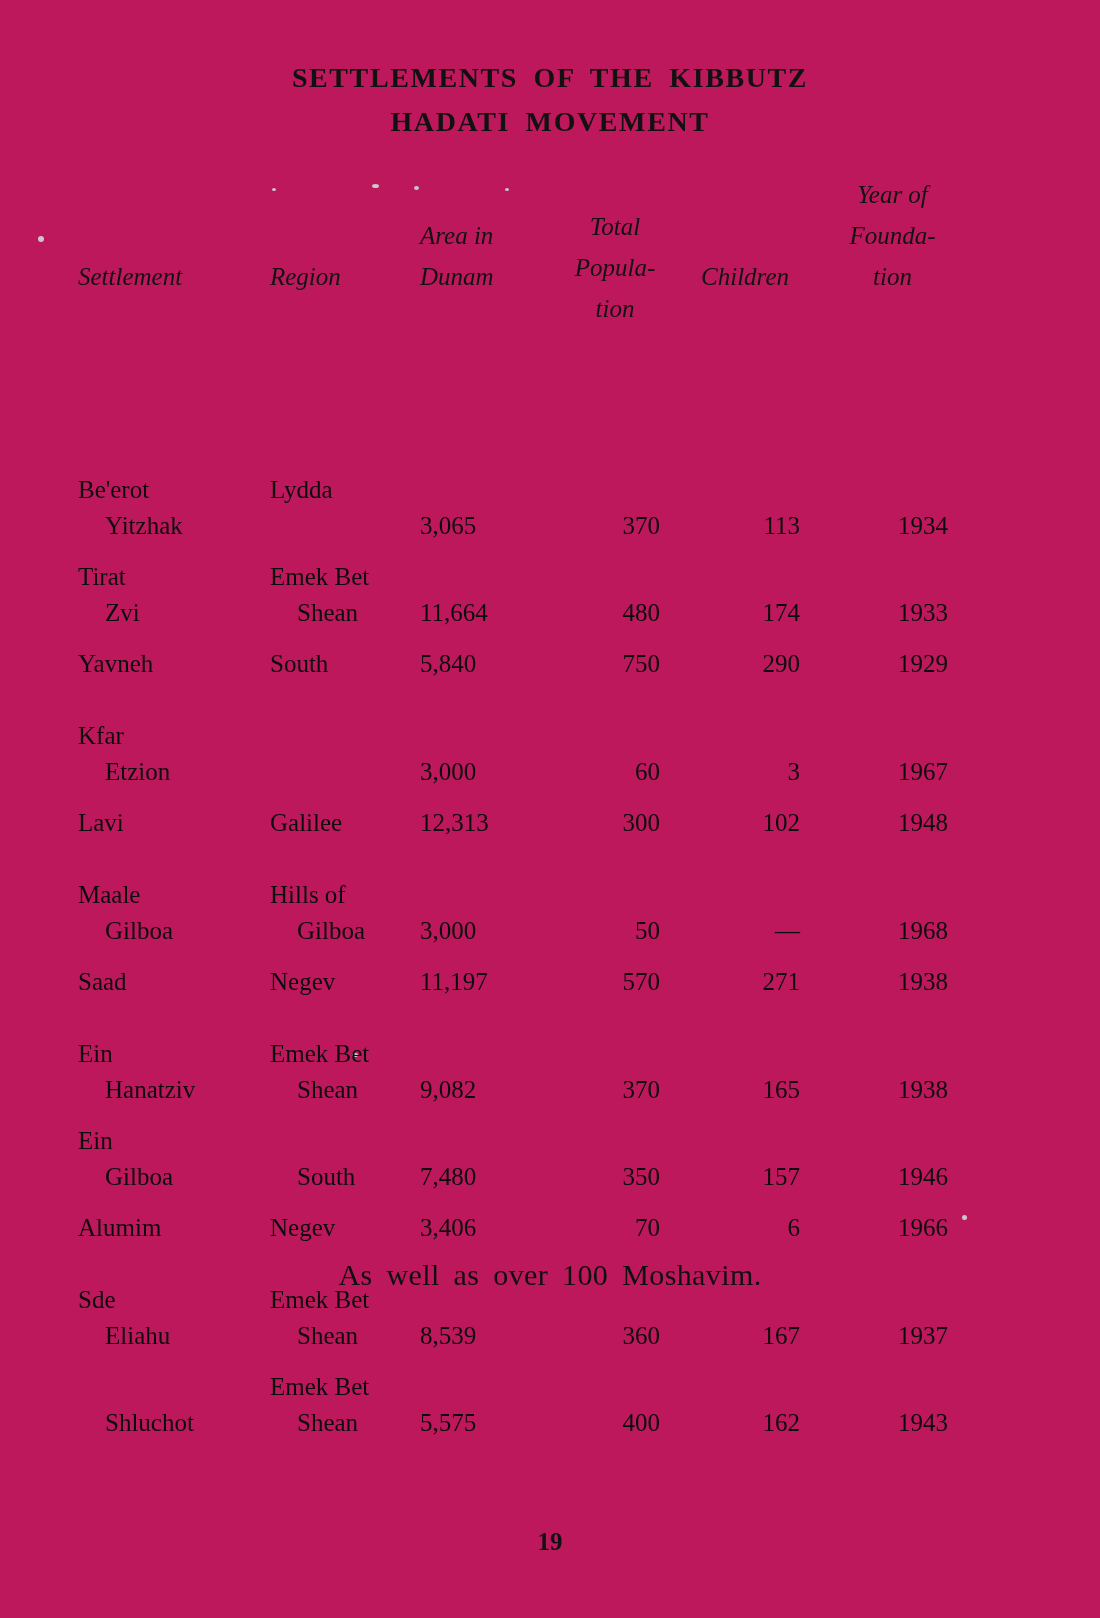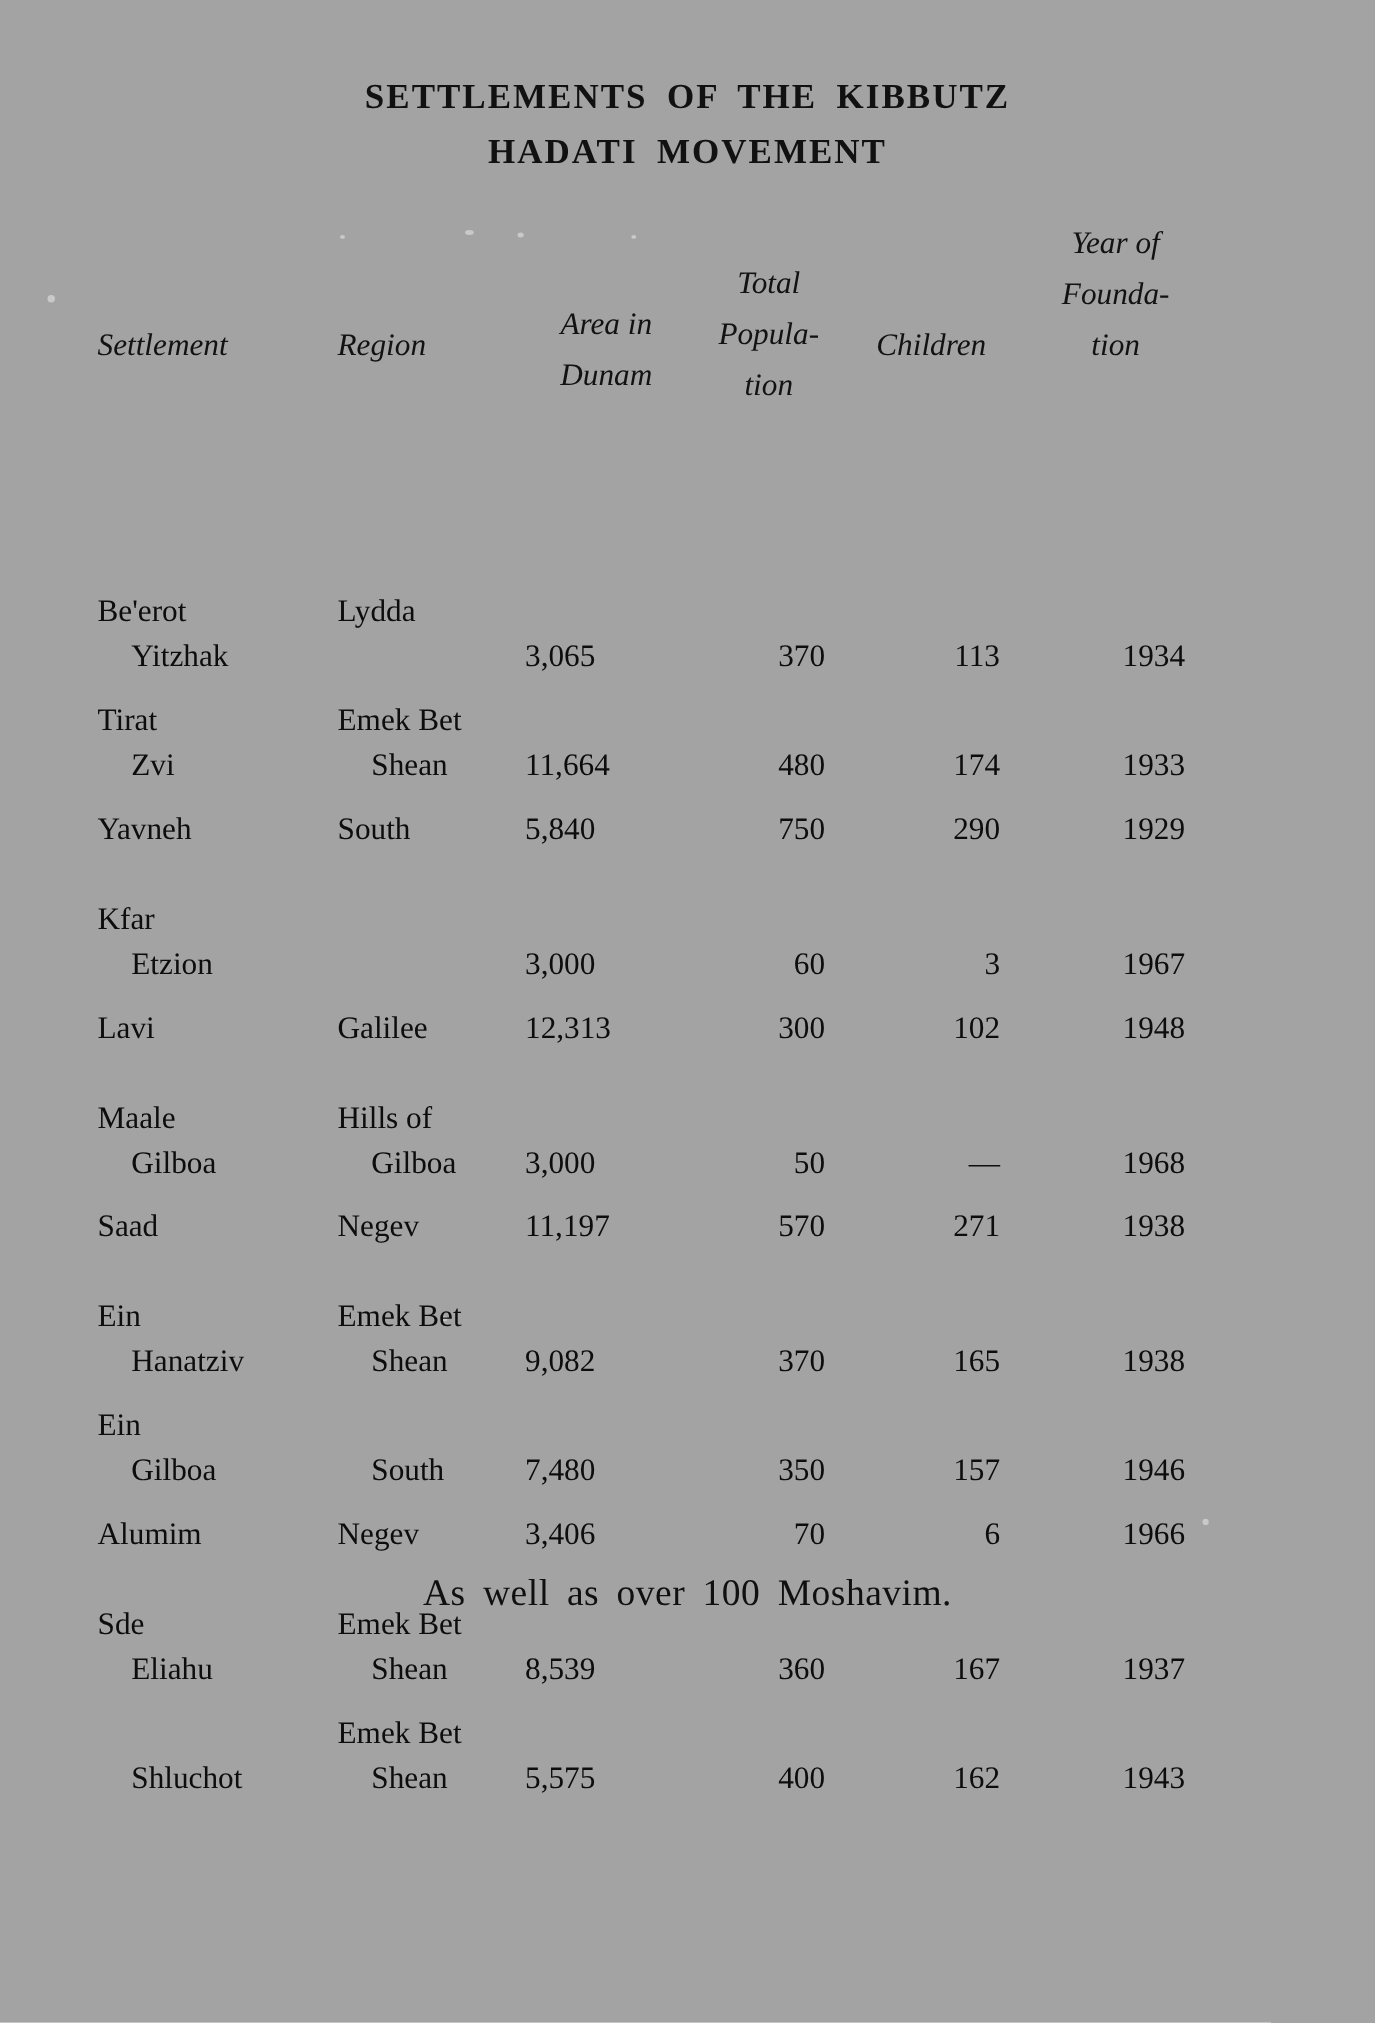--- a/index.html
+++ b/index.html
@@ -12,21 +12,21 @@
     height: 1618px;
     position: relative;
     font-family: "Liberation Serif", "DejaVu Serif", serif;
     color: #0d0d0d;
     overflow: hidden;
   }
 
   .page {
     position: absolute;
     inset: 0;
-    background: #a3a3a3;
+    background: #be185d;
   }
 
   
   .title-block {
     position: absolute;
     top: 56px;
     left: 0;
     width: 1100px;
     text-align: center;
   }
@@ -109,22 +109,21 @@
   .head .h-region {
     left: 270px;
     top: 84px;
     width: 160px;
     text-align: left;
   }
   .head .h-area {
     left: 420px;
     top: 43px;
     width: 130px;
-    text-align: center;
-    margin-top: 24px;
+    text-align: left;
   }
   .head .h-pop {
     left: 560px;
     top: 2px;
     width: 110px;
     text-align: center;
     margin-top: 32px;
   }
   .head .h-children {
     left: 680px;
@@ -497,14 +496,15 @@
           </div>
           <div class="c-year num-wrap">
             <div class="num">1943</div>
           </div>
         </div>
       </div>
   </div>
 
   <div class="note">As well as over 100 Moshavim.</div>
 
+  <div class="folio">19</div>
 
 </div>
 
 </body></html>

